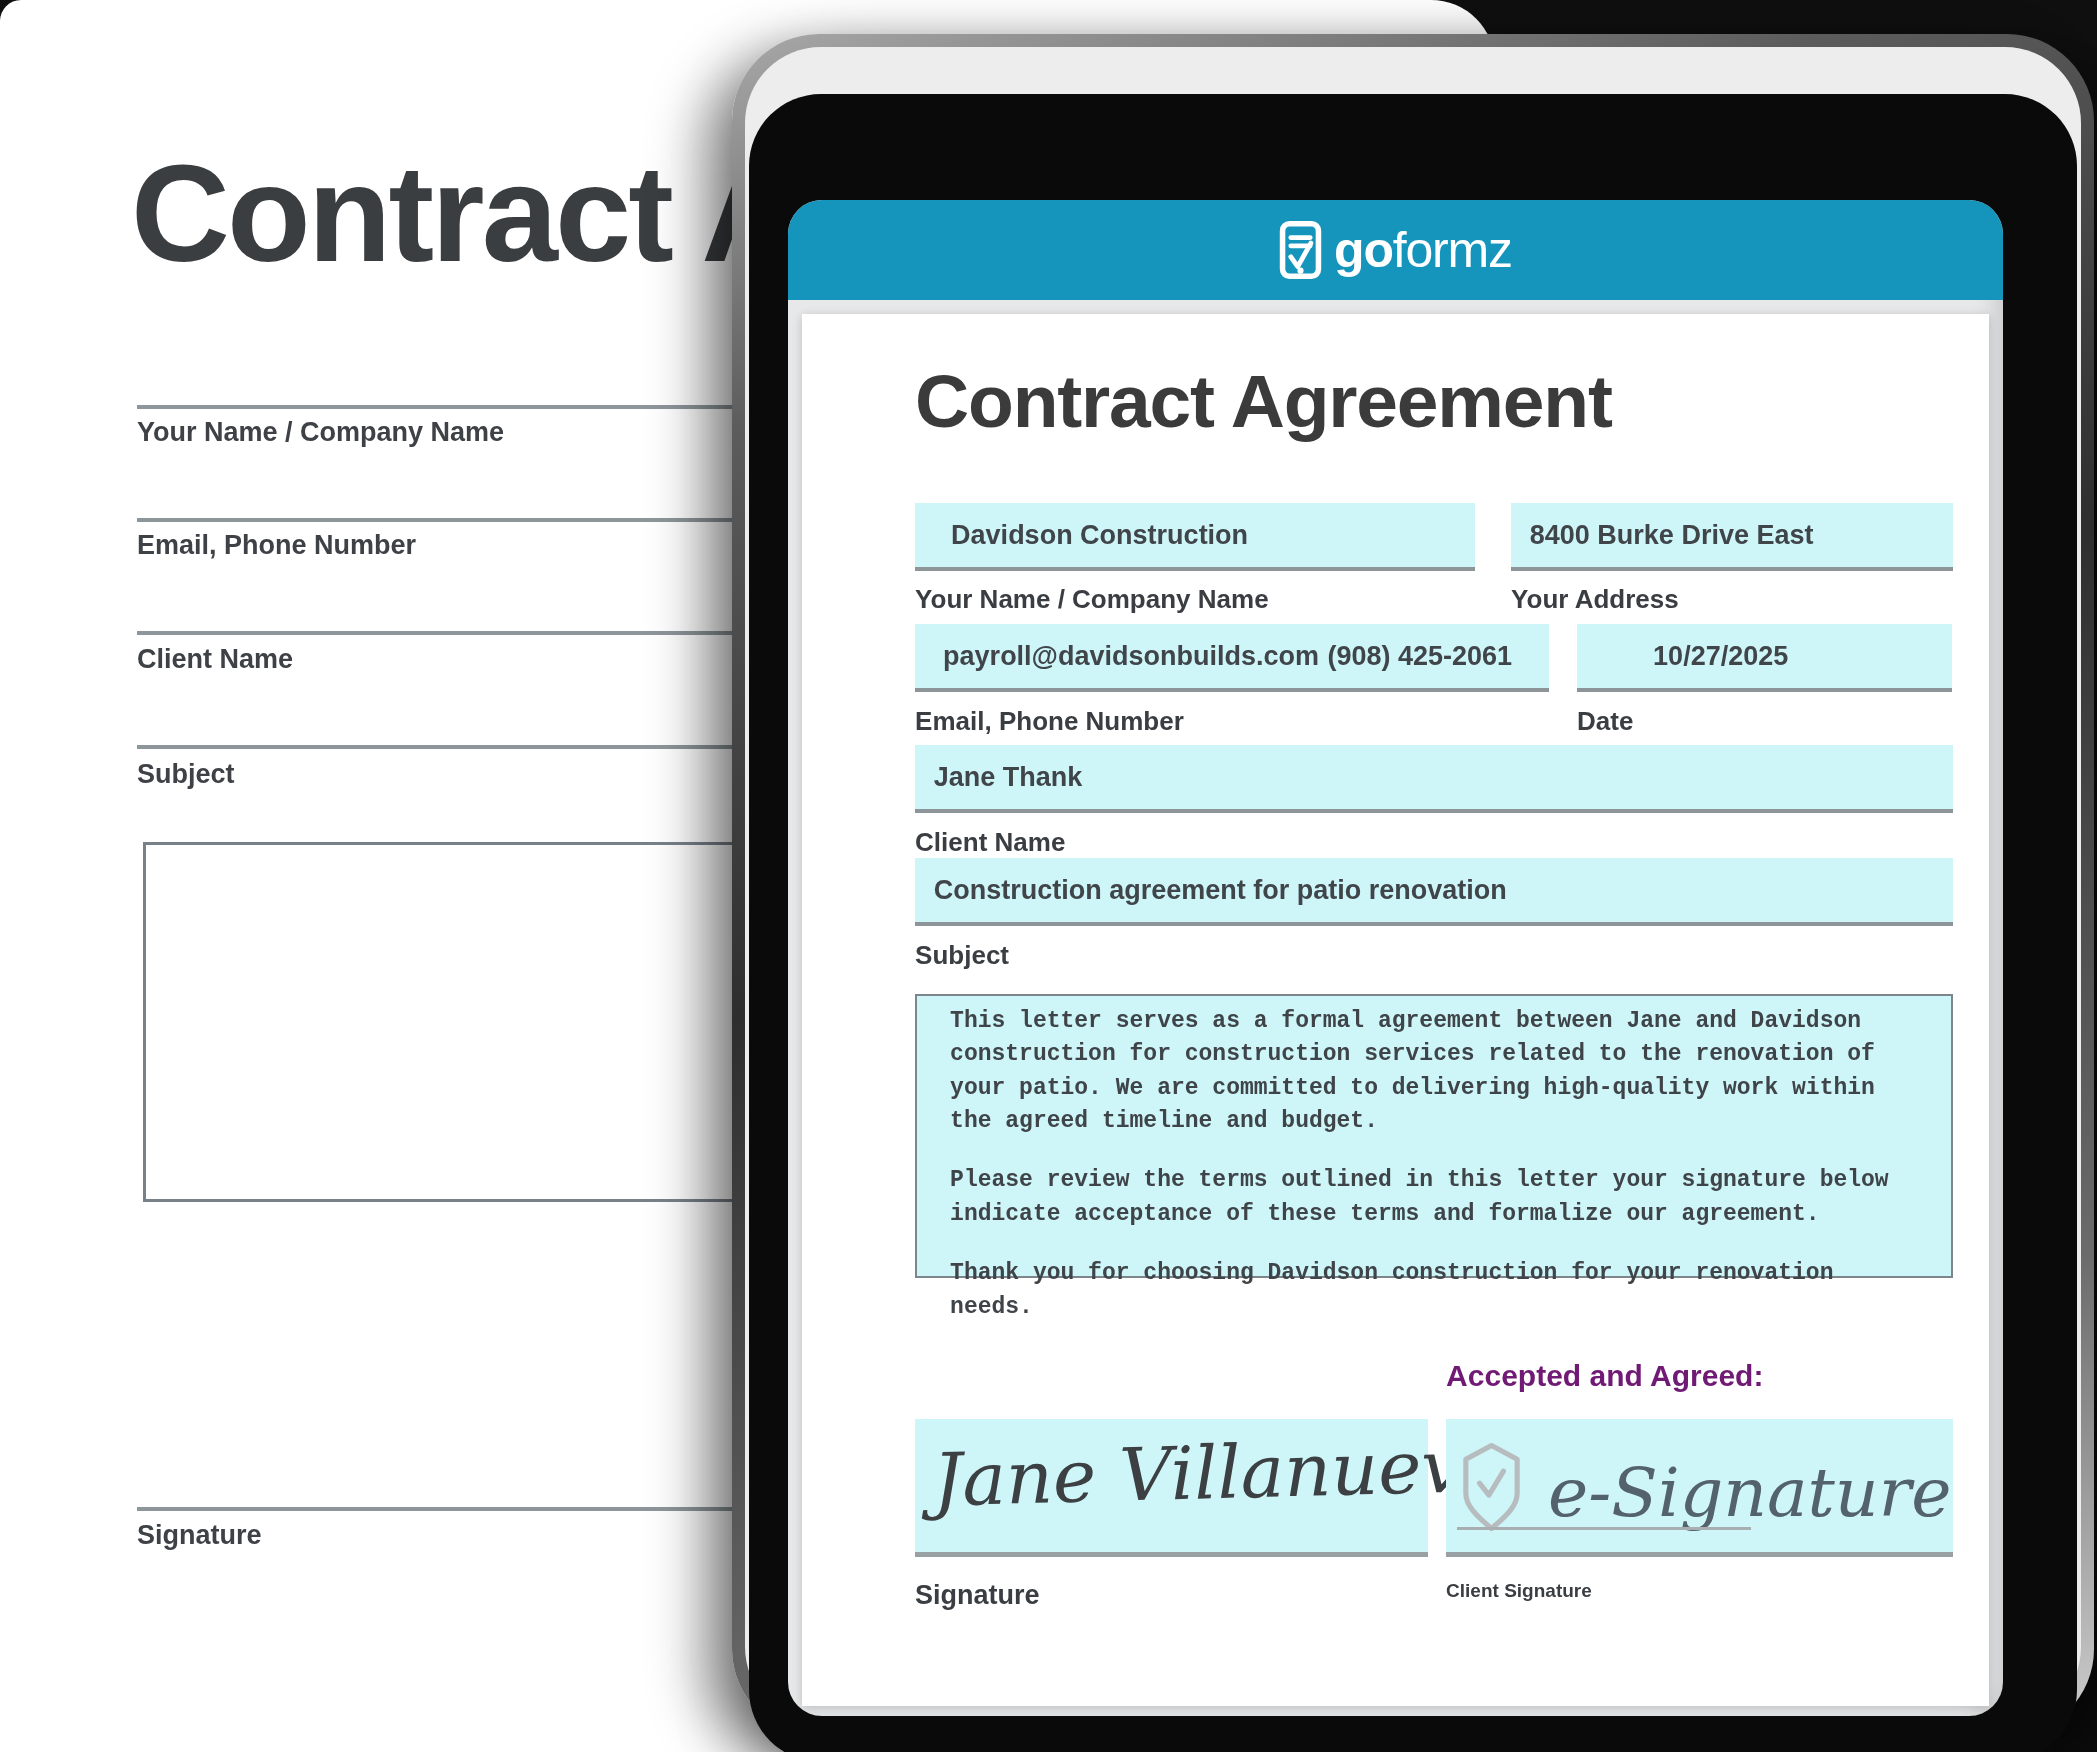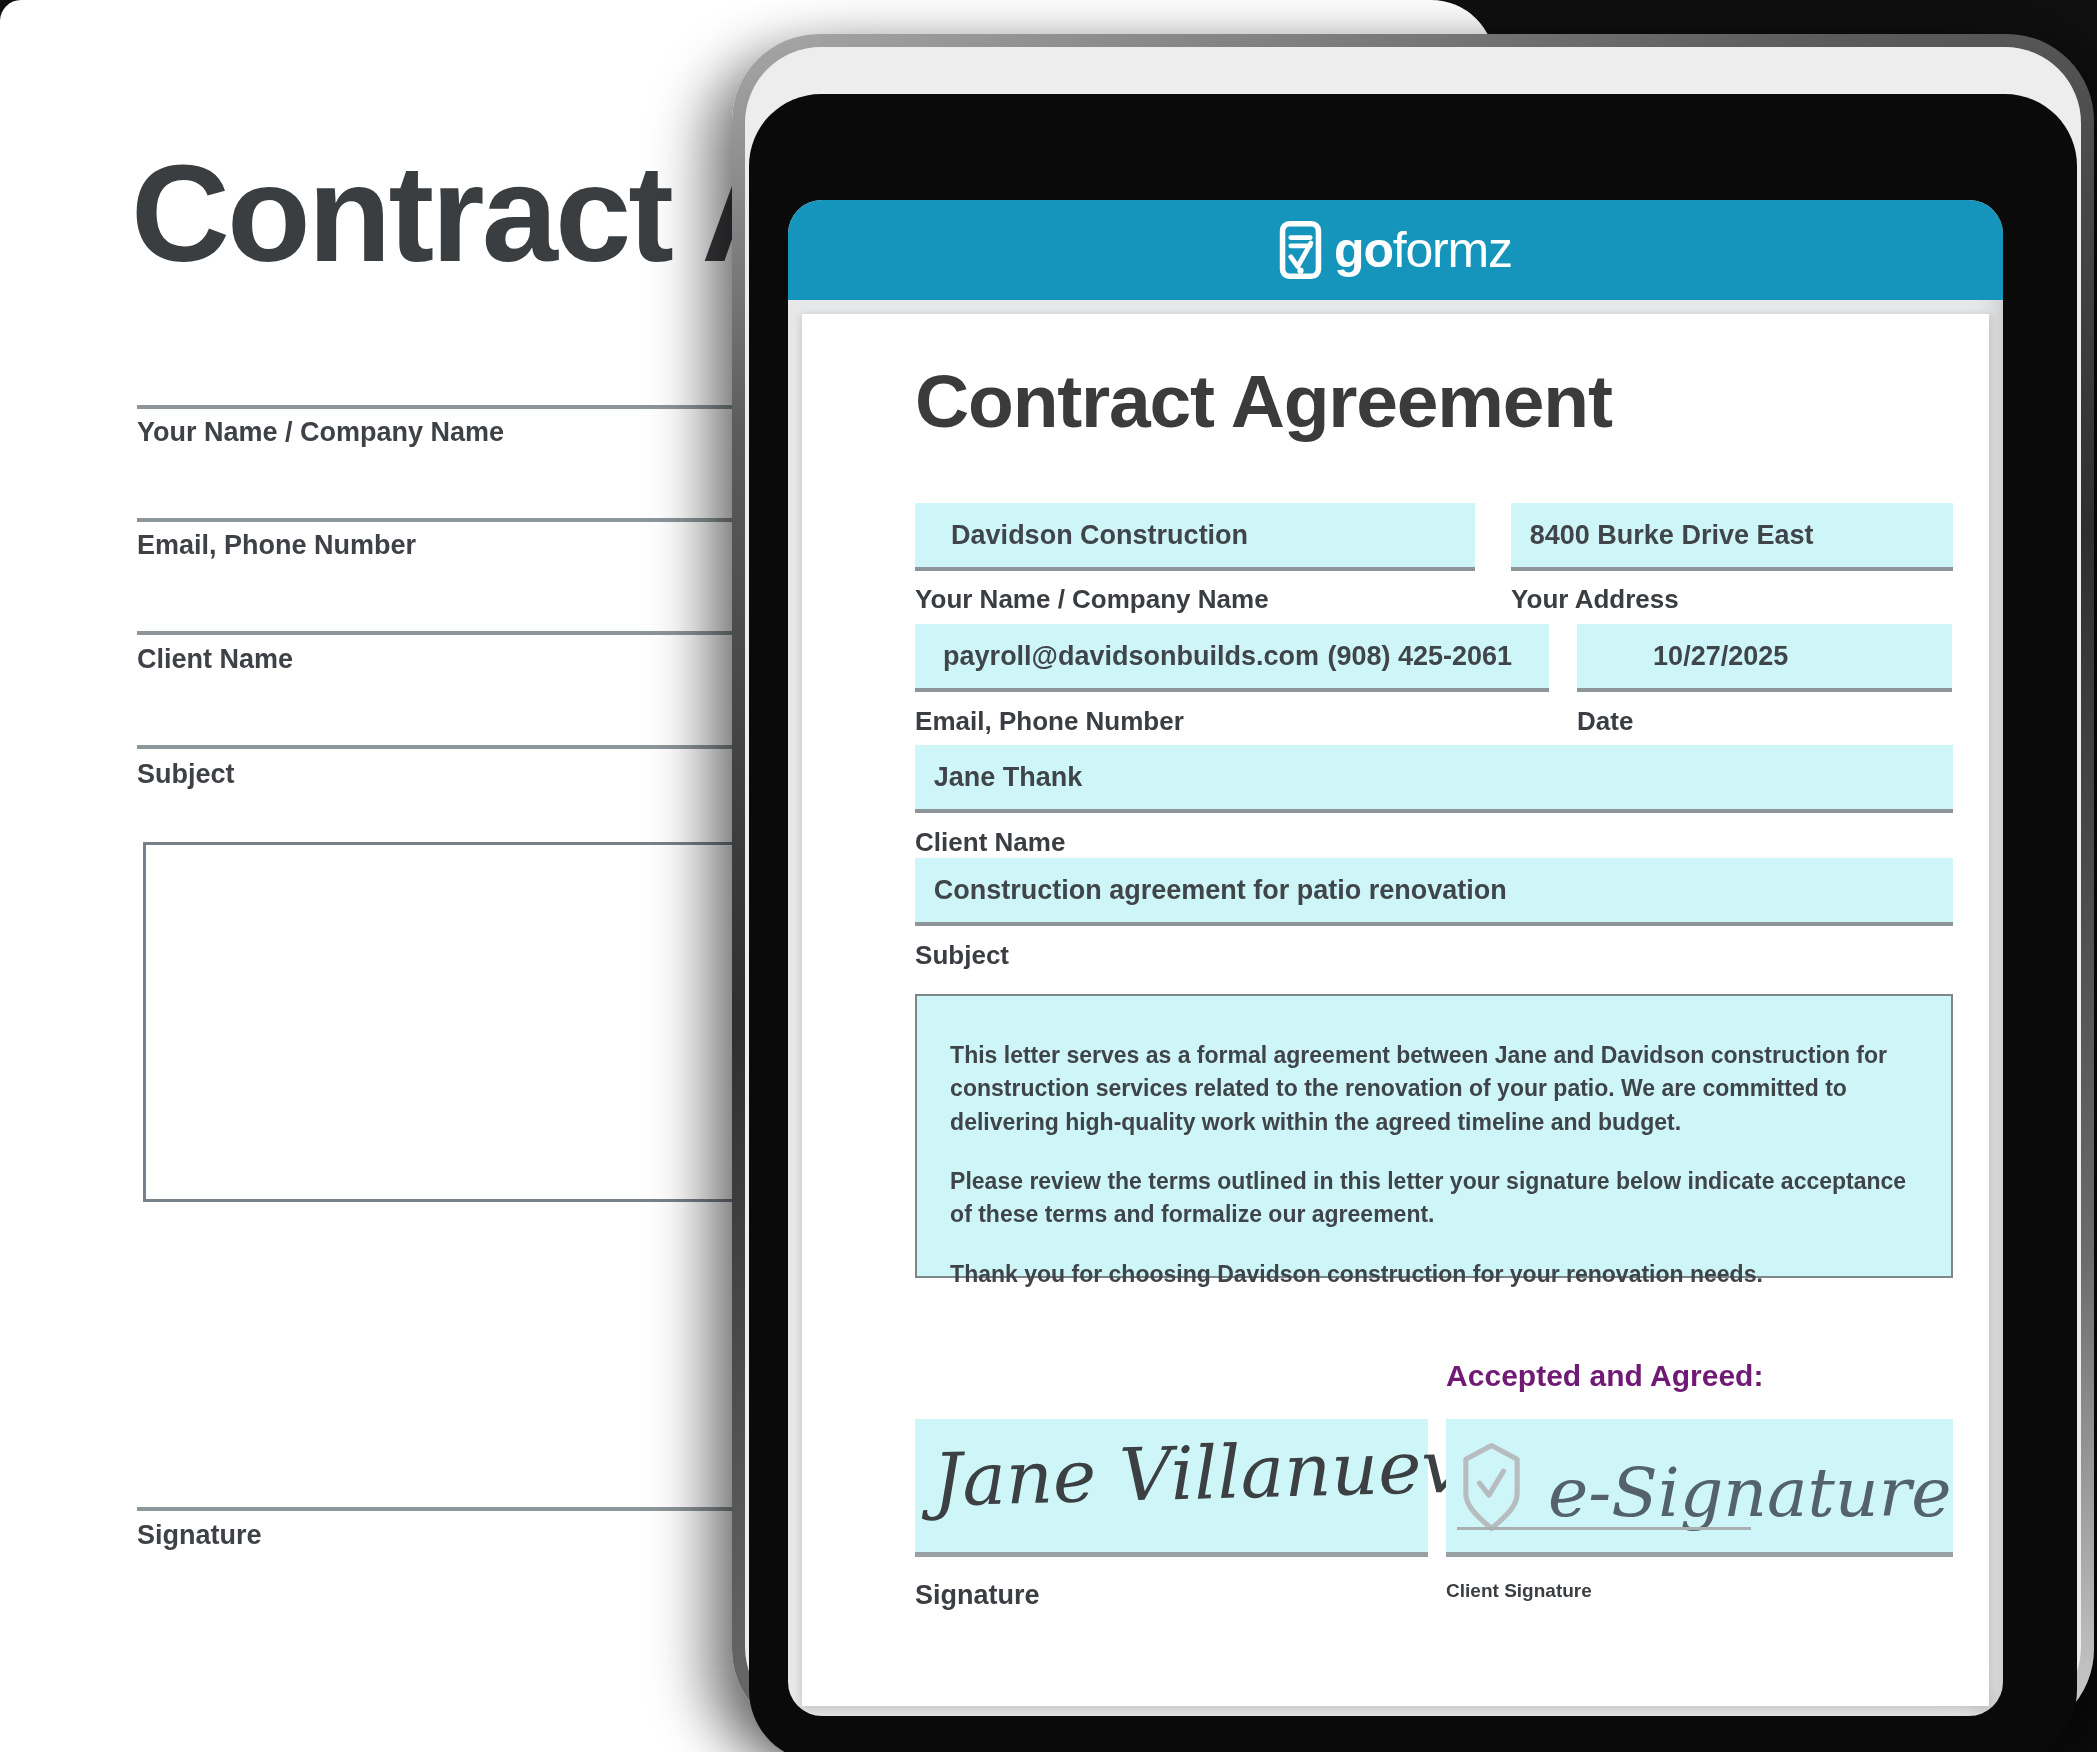--- a/index.html
+++ b/index.html
@@ -88,22 +88,22 @@
     padding-left:18.7px; white-space:nowrap; overflow:hidden;
   }
   .field .phone { margin-left:auto; margin-right:37px; }
   .field.indent { padding-left:76px; }
   .f-label {
     position:absolute; font-size:26px; font-weight:800; color:#3a3e42; white-space:nowrap;
   }
   #message-box {
     position:absolute; left:113px; top:680px; width:1038px; height:284px;
     background:#cef6f9; border:2.9px solid #7d868b;
-    padding:43px 33px;
-    font-size:23px; font-weight:600; color:#3f4449; line-height:1.45;
+    padding:9px 33px;
+    font-size:23px; font-weight:600; color:#3f4449; line-height:1.45;font-family:Liberation Mono, monospace;
   }
   #message-box p + p { margin-top:26px; }
   .accepted {
     position:absolute; left:644px; top:1045px;
     font-size:30px; font-weight:800; color:#701a75; white-space:nowrap;
   }
   .sig-box {
     position:absolute; top:1105px; height:138px;
     background:#cef6f9; border-bottom:5.2px solid #99a1a5;
   }

